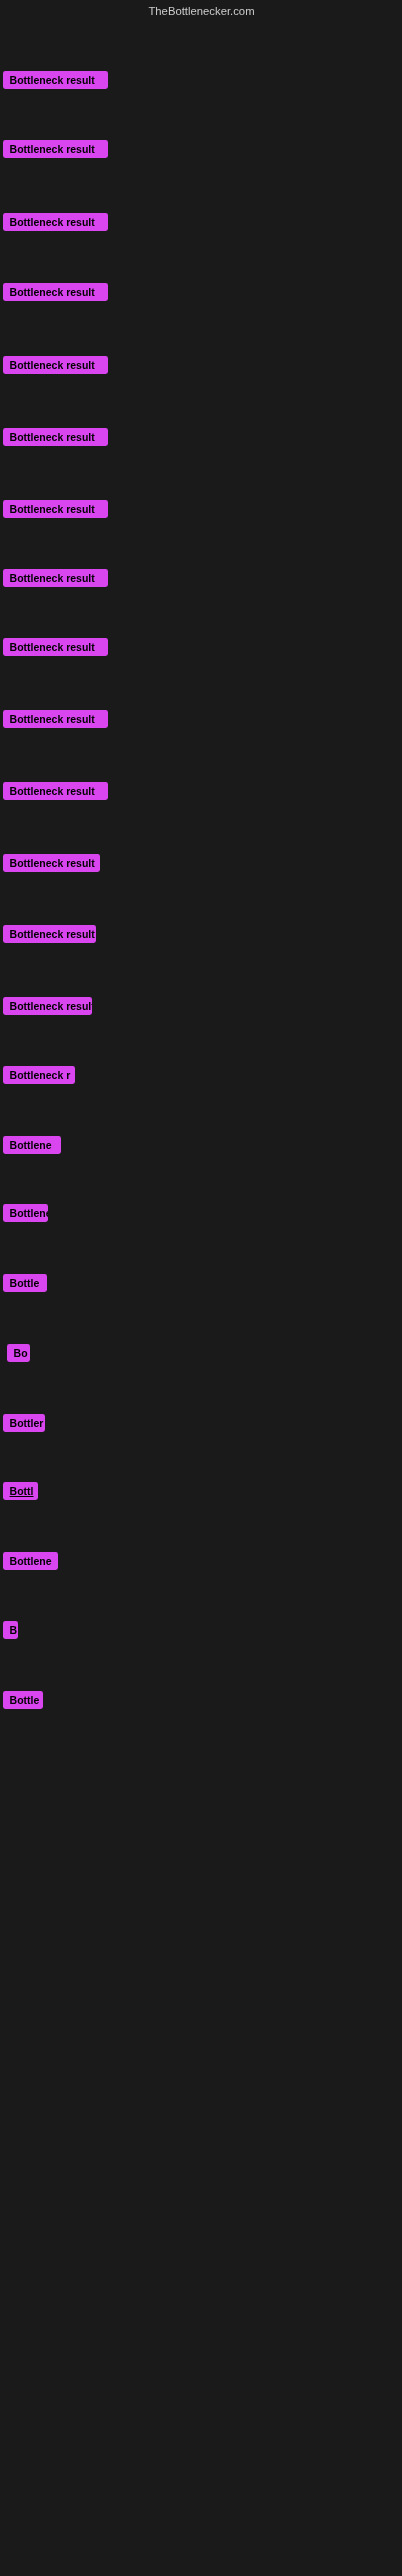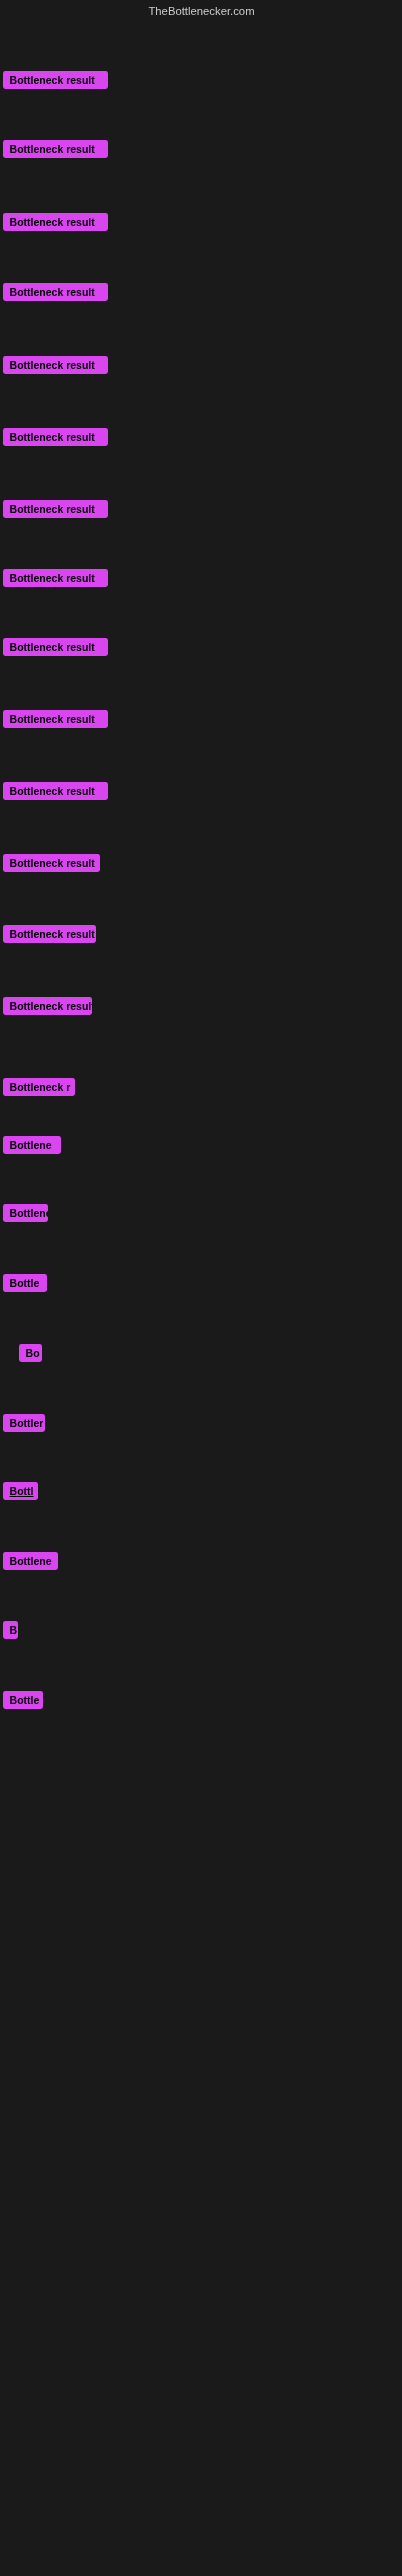--- a/index.html
+++ b/index.html
@@ -49,24 +49,24 @@
     <div style="position: absolute; top: 331px; left: 0px; padding: 3.2px;"><span class="bottleneck-badge" style="max-width: 105px; width: 105px;">Bottleneck result</span></div>
     <div style="position: absolute; top: 403px; left: 0px; padding: 3.2px;"><span class="bottleneck-badge" style="max-width: 105px; width: 105px;">Bottleneck result</span></div>
     <div style="position: absolute; top: 475px; left: 0px; padding: 3.2px;"><span class="bottleneck-badge" style="max-width: 105px; width: 105px;">Bottleneck result</span></div>
     <div style="position: absolute; top: 544px; left: 0px; padding: 3.2px;"><span class="bottleneck-badge" style="max-width: 105px; width: 105px;">Bottleneck result</span></div>
     <div style="position: absolute; top: 613px; left: 0px; padding: 3.2px;"><span class="bottleneck-badge" style="max-width: 105px; width: 105px;">Bottleneck result</span></div>
     <div style="position: absolute; top: 685px; left: 0px; padding: 3.2px;"><span class="bottleneck-badge" style="max-width: 105px; width: 105px;">Bottleneck result</span></div>
     <div style="position: absolute; top: 757px; left: 0px; padding: 3.2px;"><span class="bottleneck-badge" style="max-width: 105px; width: 105px;">Bottleneck result</span></div>
     <div style="position: absolute; top: 829px; left: 0px; padding: 3.2px;"><span class="bottleneck-badge" style="max-width: 97px; width: 97px;">Bottleneck result</span></div>
     <div style="position: absolute; top: 900px; left: 0px; padding: 3.2px;"><span class="bottleneck-badge" style="max-width: 93px; width: 93px;">Bottleneck result</span></div>
     <div style="position: absolute; top: 972px; left: 0px; padding: 3.2px;"><span class="bottleneck-badge" style="max-width: 89px; width: 89px;">Bottleneck result</span></div>
-    <div style="position: absolute; top: 1041px; left: 0px; padding: 3.2px; margin-top: 12px;"><span class="bottleneck-badge" style="max-width: 72px; width: 72px;">Bottleneck r</span></div>
+    <div style="position: absolute; top: 1041px; left: 0px; padding: 3.2px;"><span class="bottleneck-badge" style="max-width: 72px; width: 72px;">Bottleneck r</span></div>
     <div style="position: absolute; top: 1111px; left: 0px; padding: 3.2px;"><span class="bottleneck-badge" style="max-width: 58px; width: 58px;">Bottlene</span></div>
     <div style="position: absolute; top: 1179px; left: 0px; padding: 3.2px;"><span class="bottleneck-badge" style="max-width: 63px; width: 45px;">Bottleneck</span></div>
     <div style="position: absolute; top: 1249px; left: 0px; padding: 3.2px;"><span class="bottleneck-badge" style="max-width: 44px; width: 44px;">Bottle</span></div>
-    <div style="position: absolute; top: 1319px; left: 16px; padding: 3.2px;"><span class="bottleneck-badge" style="max-width: 22.5px; width: 22.5px;">Bo</span></div>
+    <div style="position: absolute; top: 1319px; left: 4px; padding: 3.2px;"><span class="bottleneck-badge" style="max-width: 22.5px; width: 22.5px;">Bo</span></div>
     <div style="position: absolute; top: 1389px; left: 0px; padding: 3.2px;"><span class="bottleneck-badge" style="max-width: 42px; width: 58px;">Bottler</span></div>
     <div style="position: absolute; top: 1457px; left: 0px; padding: 3.2px;"><span class="bottleneck-badge" style="max-width: 35px; width: 35px; text-decoration: underline;">Bottl</span></div>
     <div style="position: absolute; top: 1527px; left: 0px; padding: 3.2px;"><span class="bottleneck-badge" style="max-width: 55px; width: 55px;">Bottlene</span></div>
     <div style="position: absolute; top: 1596px; left: 0px; padding: 3.2px;"><span class="bottleneck-badge" style="max-width: 14.5px; width: 14.5px;">B</span></div>
     <div style="position: absolute; top: 1666px; left: 0px; padding: 3.2px;"><span class="bottleneck-badge" style="max-width: 40px; width: 40px;">Bottle</span></div>
   </div>
 
 
 </body></html>

